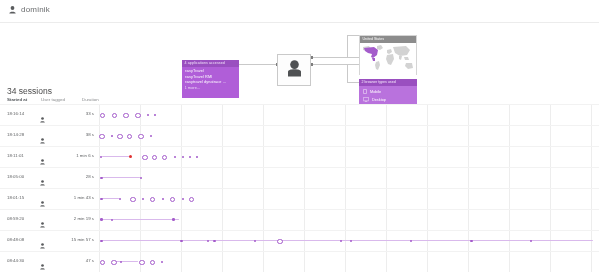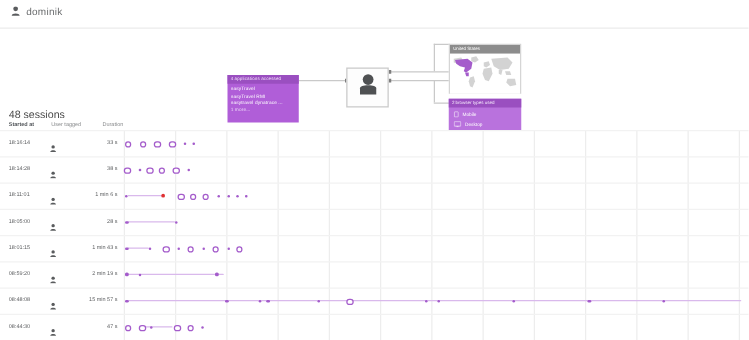--- a/index.html
+++ b/index.html
@@ -219,21 +219,21 @@
         <svg width="6" height="5" viewBox="0 0 6 5">
           <rect x="0.3" y="0.3" width="5.4" height="3.6" rx="0.4" fill="none" stroke="#ffffff" stroke-width="0.5"></rect>
           <rect x="2.2" y="4.2" width="1.6" height="0.5" fill="#ffffff"></rect>
         </svg>
       </span>
       <span>Desktop</span>
     </div>
   </div>
 </div>
 
-<div class="sessions-title">48 sessions</div>
+<div class="sessions-title">34 sessions</div>
 
 <div class="table-head">
   <span class="th started">Started at</span>
   <span class="th tagged">User tagged</span>
   <span class="th duration">Duration</span>
 </div>
 
 <div class="table-body" id="table-body">
   <div class="grid" id="grid">
       <div class="gline" style="left: 99px;"></div>

